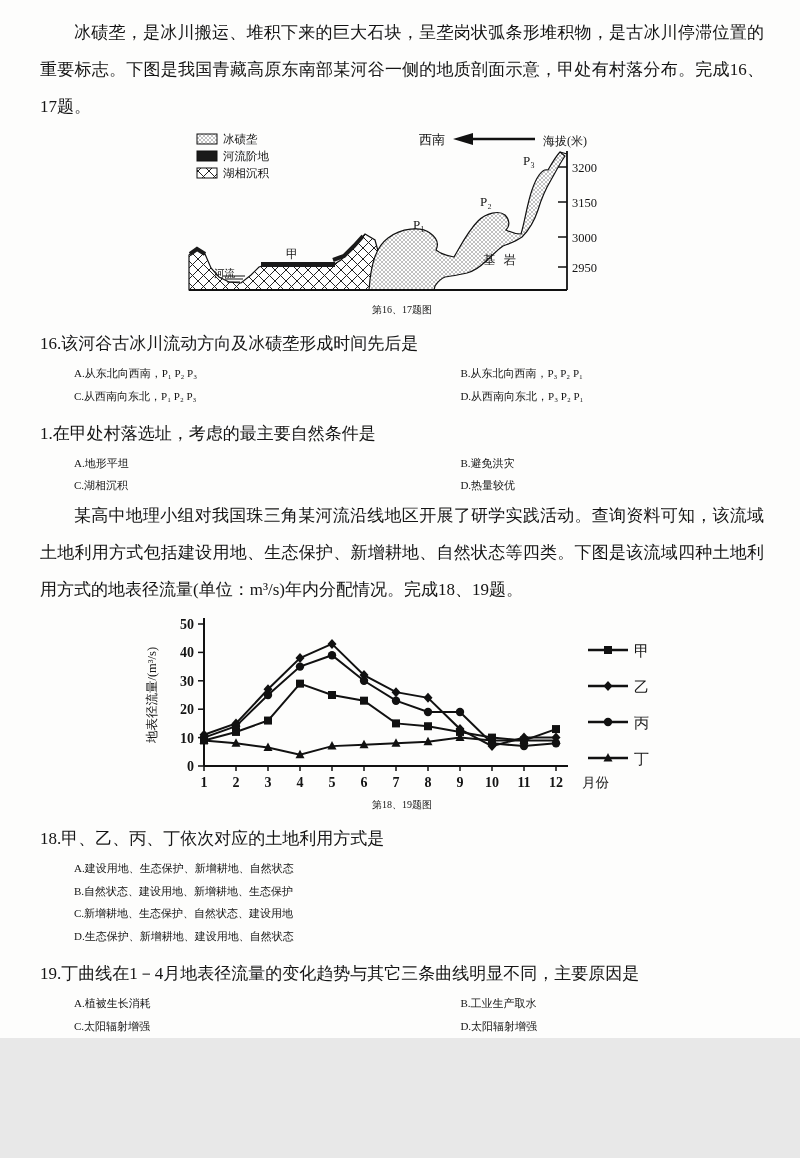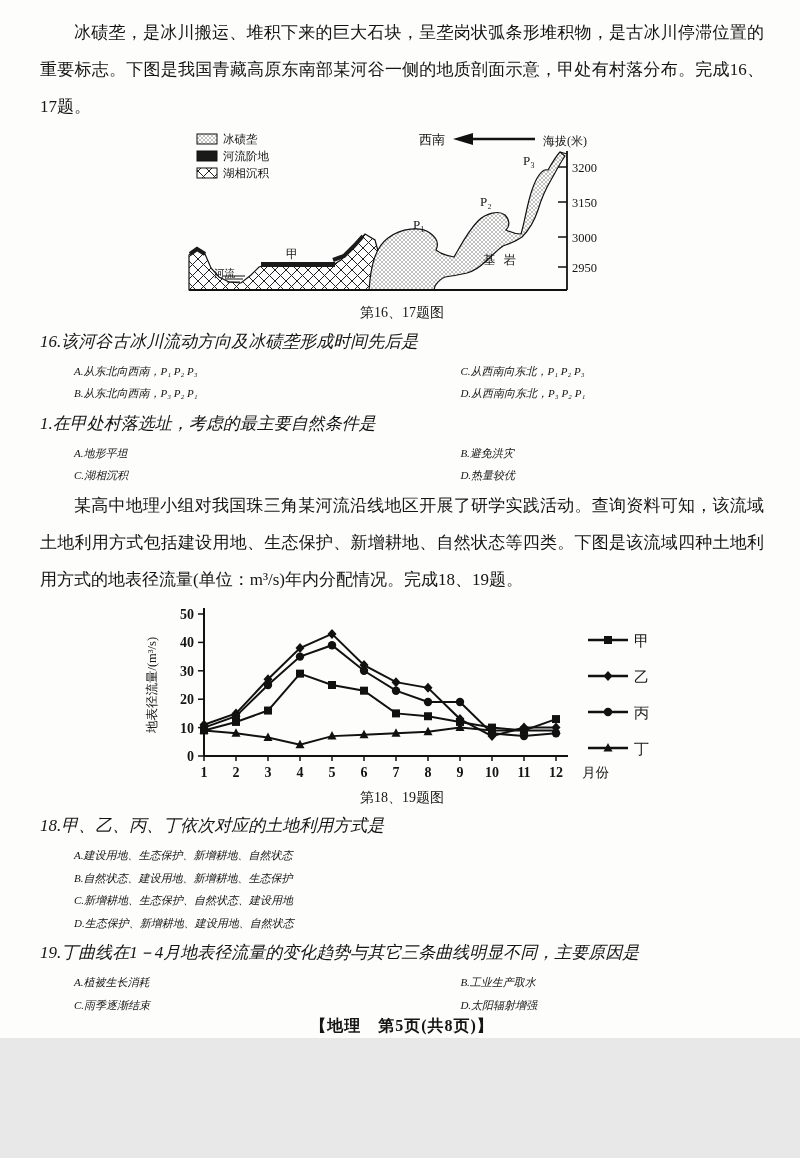--- a/index.html
+++ b/index.html
@@ -5,22 +5,22 @@
   html,body{margin:0;padding:0;background:#e8e8e8;}
   .page{
     width:800px;height:1038px;box-sizing:border-box;background:#fdfdfc;
     margin:0 auto;padding:14px 36px 8px 40px;
     display:flex;flex-direction:column;
     font-family:"Liberation Serif","DejaVu Serif",serif;color:#141414;
     overflow:hidden;
   }
   .para{margin:0;text-indent:2em;text-align:justify;font-size:17px;line-height:2.18;}
   .fig{width:fit-content;margin:2px auto 0 auto;text-align:center;}
-  .fig-caption{font-size:14px;margin-top:0px;line-height:1.4;}
-  .qblock{margin-top:2px;font-style:italic;}
+  .fig-caption{font-size:10px;margin-top:0px;line-height:1.4;}
+  .qblock{margin-top:10px;}
   .qstem{font-size:17px;line-height:2.05;margin:0;}
   .opts2{display:grid;grid-template-columns:56% 44%;padding-left:34px;}
   .opts1{display:block;padding-left:34px;}
   .opt{font-size:11px;line-height:2.05;}
   .footer{margin-top:auto;text-align:center;font-weight:bold;font-size:16px;padding-bottom:4px;letter-spacing:1px;}
   svg text{font-family:"Liberation Serif","DejaVu Serif",serif;fill:#141414;}
 </style>
 </head>
 <body>
 
@@ -112,22 +112,22 @@
       <text x="336" y="38" font-size="13">P₃</text>
       <text x="296" y="137" font-size="12.5" letter-spacing="8">基岩</text>
     </svg>
     <div class="fig-caption">第16、17题图</div>
   </div>
 
   <div class="qblock">
     <p class="qstem">16.该河谷古冰川流动方向及冰碛垄形成时间先后是</p>
     <div class="opts2">
       <div class="opt">A.从东北向西南，P₁ P₂ P₃</div>
+      <div class="opt">B.从东北向西南，P₃ P₂ P₁</div>
       <div class="opt">C.从西南向东北，P₁ P₂ P₃</div>
-      <div class="opt">B.从东北向西南，P₃ P₂ P₁</div>
       <div class="opt">D.从西南向东北，P₃ P₂ P₁</div>
     </div>
   </div>
 
   <div class="qblock">
     <p class="qstem">1.在甲处村落选址，考虑的最主要自然条件是</p>
     <div class="opts2">
       <div class="opt">A.地形平坦</div>
       <div class="opt">B.避免洪灾</div>
       <div class="opt">C.湖相沉积</div>
@@ -271,20 +271,20 @@
       <div class="opt">C.新增耕地、生态保护、自然状态、建设用地</div>
       <div class="opt">D.生态保护、新增耕地、建设用地、自然状态</div>
     </div>
   </div>
 
   <div class="qblock">
     <p class="qstem">19.丁曲线在1－4月地表径流量的变化趋势与其它三条曲线明显不同，主要原因是</p>
     <div class="opts2">
       <div class="opt">A.植被生长消耗</div>
       <div class="opt">B.工业生产取水</div>
-      <div class="opt">C.雨季逐渐结束</div>
+      <div class="opt">C.太阳辐射增强</div>
       <div class="opt">D.太阳辐射增强</div>
     </div>
   </div>
 
   <div class="footer">【地理　第5页(共8页)】</div>
 
 </div>
 
 </body></html>

